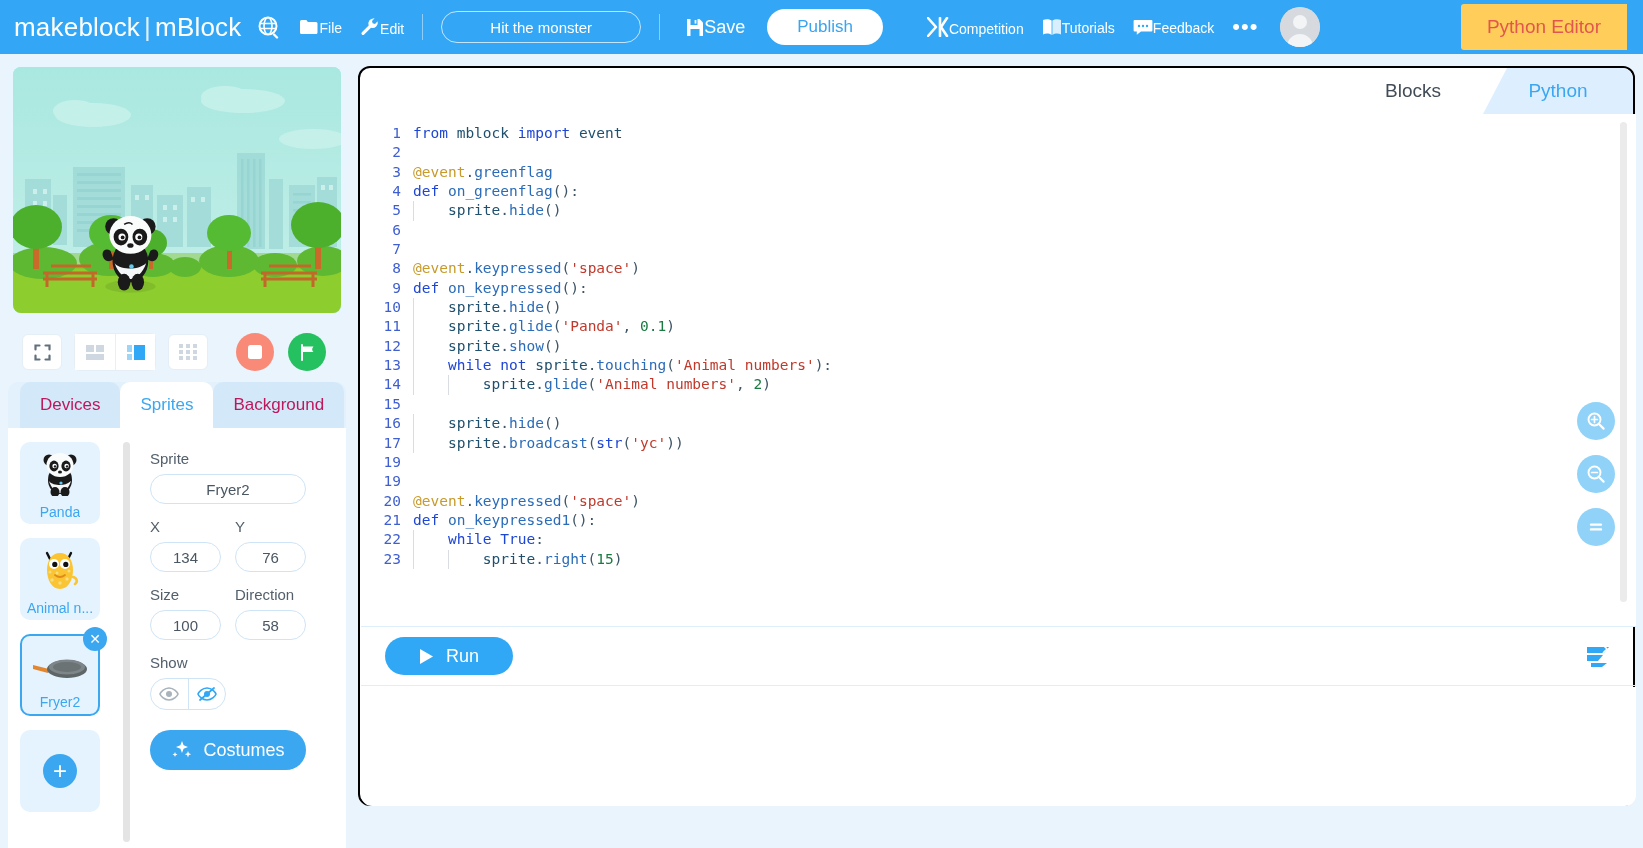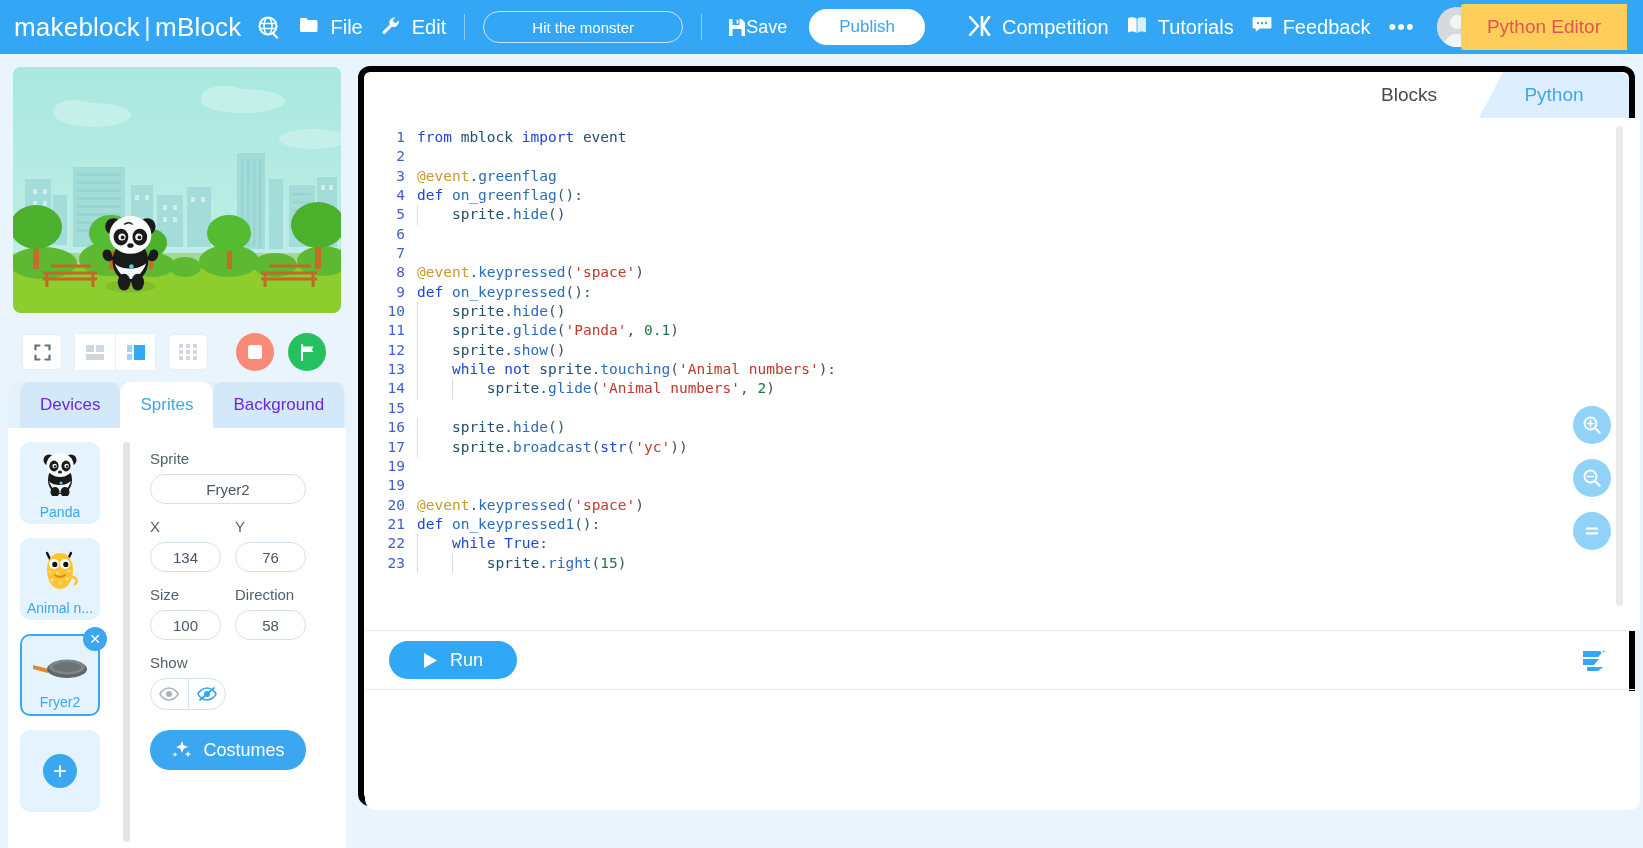--- a/index.html
+++ b/index.html
@@ -16,22 +16,22 @@
     background: #33a7f5; display: flex; align-items: center;
     color: #fff;
   }
   .logo {
     font-size: 26px; letter-spacing: .2px; margin-left: 14px;
     font-weight: 400; white-space: nowrap;
   }
   .logo .sep { opacity: .85; margin: 0 4px; font-weight: 300; }
   .globe { margin-left: 16px; display:flex; align-items:center; }
   .menu-item {
-    display: flex; align-items: flex-start; gap: 11px;
-    margin-left: 18px; font-size: 20px; cursor: pointer; white-space: nowrap;
+    display: flex; align-items: flex-end; gap: 0;
+    margin-left: 18px; font-size: 14px; cursor: pointer; white-space: nowrap;
   }
   .vsep { width:1px; height:26px; background: rgba(255,255,255,.45); margin-left:18px; }
   .proj-name {
     margin-left: 18px; height: 32px; min-width: 200px;
     border: 1px solid rgba(255,255,255,.7); border-radius: 16px;
     display: flex; align-items: center; justify-content: center;
     padding: 0 28px; font-size: 15px; color: #fff; background: transparent;
     cursor: text;
   }
   .save-btn {
@@ -93,21 +93,21 @@
   .go-btn { background: #25c05f; margin-left: 14px; }
 
   
   .panel {
     position:absolute; left: 0; top: 320px; width: 338px; height: 522px;
     background: #e3f1fc; border-radius: 10px;
   }
   .tabrow { display:flex; height: 46px; padding-left: 12px; }
   .tab {
     padding: 0 20px; height: 46px; display:flex; align-items:center;
-    font-size: 17px; color: #6d28d9; cursor:pointer;
+    font-size: 17px; color: #be185d; cursor:pointer;
     background: #d3e9fa; border-radius: 10px 10px 0 0;
   }
   .tab.active { background: #fff; color: #3ba7f0; }
   .panel-body {
     position:absolute; left: 0; top: 46px; width: 338px; height: 476px;
     background: #fff; border-radius: 0 0 10px 10px; display: flex;
   }
   .sprite-list {
     width: 122px; height: 476px; padding: 14px 0 0 12px;
     position: relative; overflow: hidden;
@@ -167,21 +167,21 @@
   .show-half + .show-half { border-left: 1px solid #cfe4f5; }
   .big-btn {
     width: 156px; height: 40px; background: #3ba7f0; border-radius: 20px;
     color:#fff; font-size: 18px; display:flex; align-items:center;
     justify-content:center; gap: 10px; margin-bottom: 12px; cursor:pointer;
   }
 
   
   .editor-wrap {
     position:absolute; left: 358px; top: 66px; width: 1277px; height: 740px;
-    background:#fff; border: 6px solid #000000; border-radius: 12px;
+    background:#fff; border: 2px solid #000000; border-radius: 12px;
   }
   .tabs-py {
     position:absolute; right: 0px; top: -0px; height: 46px; width: 300px;
   }
   .slant {
     position:absolute; top:0; height: 46px; display:flex; align-items:center;
     justify-content:center; font-size: 19px;
   }
   .slant-blocks {
     left: 0px; width: 160px; background:#fff; color:#414c57;

